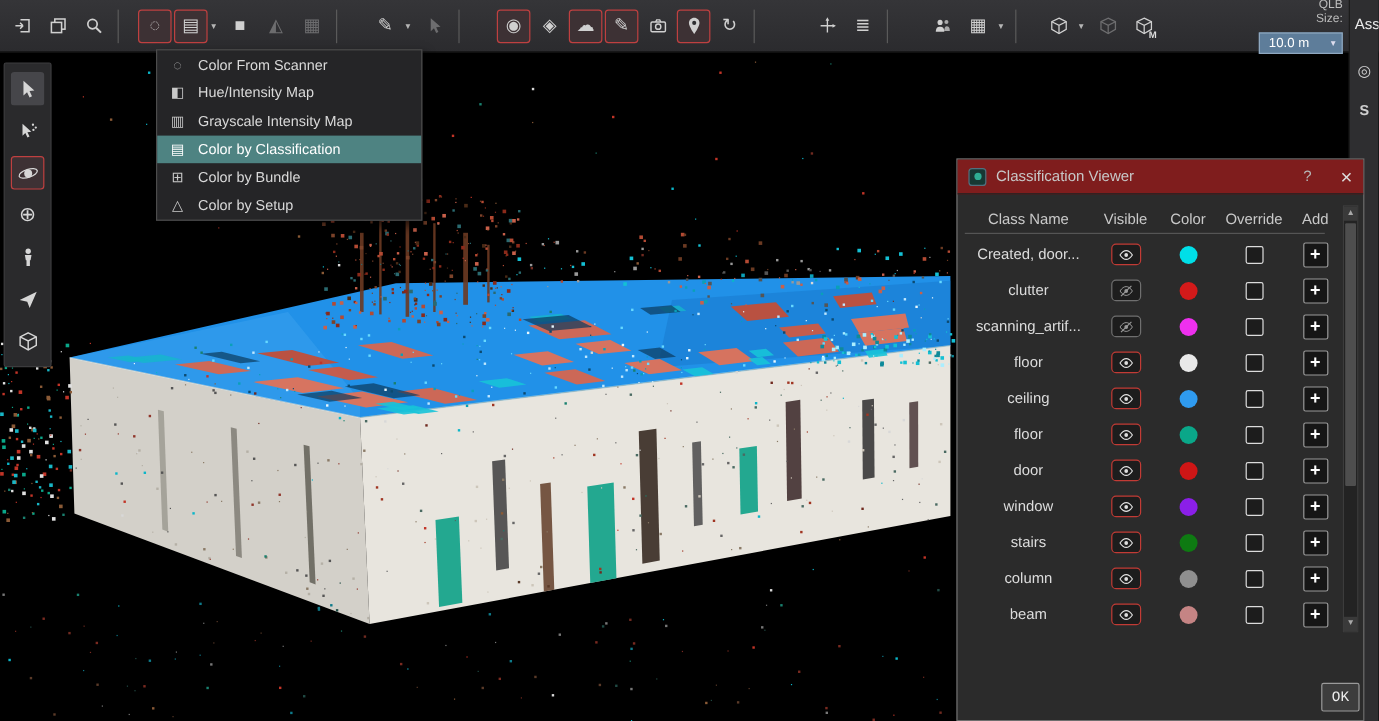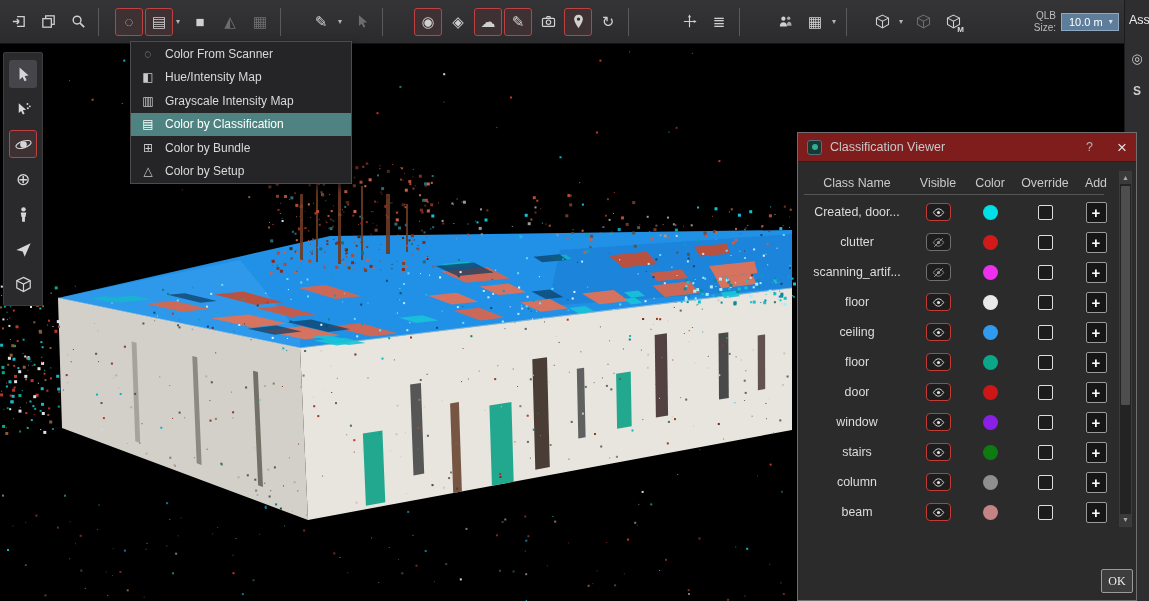--- a/index.html
+++ b/index.html
@@ -15,24 +15,24 @@
   .tb-group { display:flex; align-items:center; gap:2px; }
   .tb-sep { width:1px; height:28px; background:#5a5a5a; margin:0 6px; }
   .tb-btn { position:relative; width:28px; height:28px; border:1px solid transparent;
     border-radius:3px; display:flex; align-items:center; justify-content:center; color:#d0d0d0; }
   .tb-btn .glyph { font-size:15px; line-height:1; }
   .tb-btn .ic { width:17px; height:17px; }
   .tb-btn.active { border-color:#bf4040; background:#3d3134; }
   .tb-btn.dimmed { opacity:.38; }
   .tb-dd { color:#b5b5b5; font-size:8px; width:8px; margin-left:1px; }
   .tb-overlay { position:absolute; right:2px; bottom:1px; font-size:8px; font-weight:bold; color:#ddd; }
-  .qlb { margin-left:auto; display:flex; align-items:center; gap:5px; }
+  .qlb { margin-left:auto; display:flex; gap:5px;flex-direction:column; }
   .qlb-label { font-size:10px; color:#bdbdbd; text-align:right; line-height:1.15; }
   .qlb-value { background:#5e7d9a; border:1px solid #8fa8c0; color:#fff; font-size:11px;
-    padding:2px 5px 2px 7px; display:flex; align-items:center; gap:6px; min-width:58px; }
+    padding:2px 5px 2px 7px; display:flex; align-items:center; gap:18px; min-width:58px; }
   .qlb-arrow { font-size:8px; color:#dde; }
 
   
   .left-toolbar { position:absolute; left:3px; top:52px; width:40px; background:#2a2a2c;
     border:1px solid #3c3c3e; border-radius:2px; padding:7px 0; display:flex;
     flex-direction:column; align-items:center; gap:7px; z-index:10; }
   .lt-btn { width:28px; height:28px; display:flex; align-items:center; justify-content:center;
     color:#d6d6d6; border:1px solid transparent; border-radius:3px; }
   .lt-btn .ic { width:19px; height:19px; }
   .lt-btn .glyph { font-size:17px; }
@@ -90,21 +90,21 @@
     color:#a8a8a8; font-size:7px; text-align:center; line-height:12px; }
   .cv-sbtn.top { top:0; }
   .cv-sbtn.bottom { bottom:0; }
   .cv-thumb { position:absolute; left:1px; top:14px; width:9px; height:62%;
     background:#4e4e4e; border-radius:1px; }
   .cv-footer { display:flex; gap:8px; padding:9px 0 0 6px; }
   .cv-btn { background:#3c3c3c; border:1px solid #8a8a8a; color:#e0e0e0; font-size:12px;
     padding:4px 10px; border-radius:1px; font-family:inherit; }
   .cv-ok { position:absolute; right:3px; bottom:7px; width:32px; height:24px;
     background:#3d3d3d; border:1px solid #9a9a9a; color:#eee; font-size:12px;
-    border-radius:2px; font-family:Liberation Serif, serif; }
+    border-radius:2px; font-family:Liberation Mono, monospace; }
 </style>
 </head>
 <body>
 
 <div class="app">
 
   <svg id="vp" width="1149" height="557">
       <rect x="0.0" y="0.0" width="1149" height="557" fill="#000"></rect>
       <polygon points="58.0,254.0 330.0,192.0 792.0,186.0 792.0,244.0 300.0,304.0" fill="#2191e8" opacity="1"></polygon>
       <polygon points="560.0,206.0 792.0,190.0 792.0,244.0 548.0,262.0" fill="#1878cc" opacity="0.5"></polygon>

